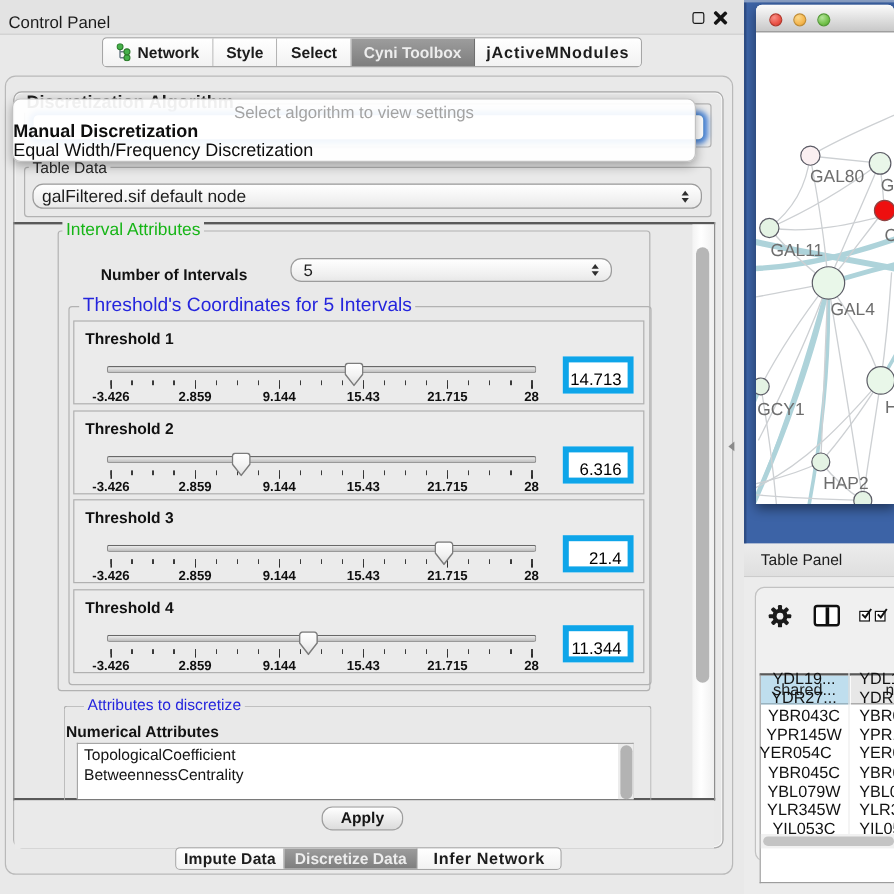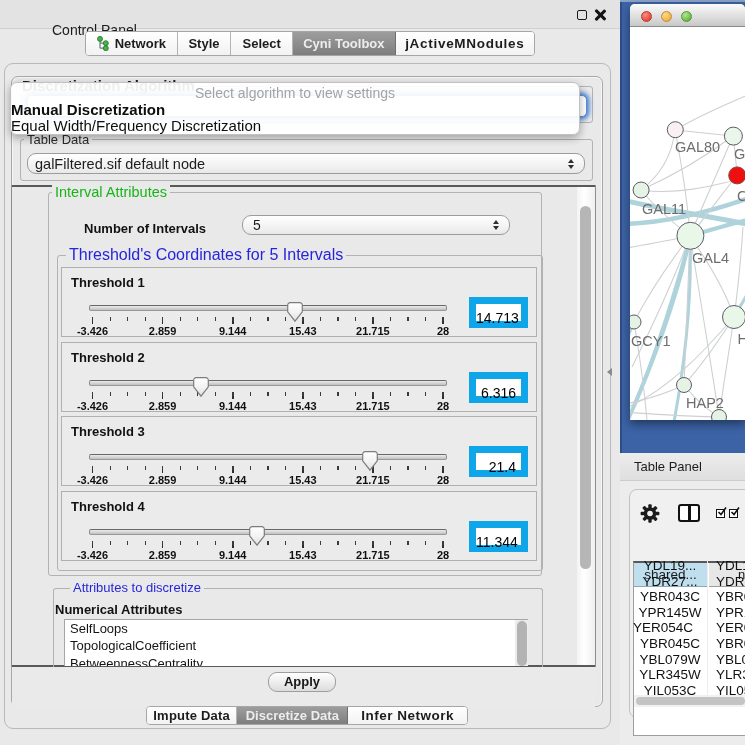--- a/index.html
+++ b/index.html
@@ -21,34 +21,34 @@
 .arrs{position:absolute;width:9px;}
 .arrs .u{position:absolute;left:0;top:0;width:0;height:0;border-left:3.5px solid transparent;border-right:3.5px solid transparent;border-bottom:4.5px solid #2e2e2e;}
 .arrs .d{position:absolute;left:0;bottom:0;width:0;height:0;border-left:3.5px solid transparent;border-right:3.5px solid transparent;border-top:4.5px solid #2e2e2e;}
 
 .tbox{position:absolute;left:61px;width:476px;height:70px;background:#ebebeb;border:1px solid #b0b0b0;}
 .tbox .tt{position:absolute;left:9px;top:7px;font-size:13px;font-weight:bold;color:#111;}
 .tbox .track{position:absolute;left:27px;top:37px;width:358px;height:6px;border-radius:2px;background:linear-gradient(#ebebeb,#c0c0c0);border-top:1.5px solid #686868;border-bottom:1px solid #999;border-left:1px solid #8b8b8b;border-right:1px solid #8b8b8b;}
 .tbox .minor{position:absolute;left:30px;top:49px;width:353px;height:4px;background:repeating-linear-gradient(90deg,#3a3a3a 0,#3a3a3a 1.3px,transparent 1.3px,transparent 17.525px);}
 .tbox .major{position:absolute;left:30px;top:49px;width:353px;height:7px;background:repeating-linear-gradient(90deg,#2e2e2e 0,#2e2e2e 1.3px,transparent 1.3px,transparent 70.1px);}
 .tbox .lab{position:absolute;top:57px;width:60px;text-align:center;font-size:11px;font-weight:bold;color:#101010;}
-.tbox .val{position:absolute;left:407px;top:29px;width:59px;height:31px;background:#fff;border:7px solid #0ea5e9;font-size:14px;color:#000;text-align:right;padding-right:5px;line-height:29px;}
+.tbox .val{position:absolute;left:407px;top:29px;width:59px;height:31px;background:#fff;border:5px solid #0ea5e9;font-size:14px;color:#000;text-align:right;padding-right:5px;line-height:29px;}
 .tbox svg.th{position:absolute;top:34px;}
 
 .ulist{position:absolute;background:#fff;font-size:13px;color:#141414;}
 .ulist div{padding-left:5px;height:17.3px;line-height:17.3px;}
 </style>
 </head>
 <body>
 <div id="app">
 
 <div class="ab" style="left:0;top:0;width:620px;height:745px;background:#e9e9e9;"></div>
 
 <div class="ab" style="left:0;top:0;width:620px;height:29px;background:#e3e3e3;border-bottom:1px solid #cfcfcf;"></div>
-<div class="ab" style="left:7px;top:16px;height:44px;line-height:29px;font-size:14px;color:#1c1c1c;margin-left:45px;">Control Panel</div>
+<div class="ab" style="left:7px;top:4px;height:44px;line-height:29px;font-size:14px;color:#1c1c1c;">Control Panel</div>
 <div class="ab" style="left:577px;top:10px;width:10px;height:10px;border:1.6px solid #1a1a1a;border-radius:2px;"></div>
 <div class="ab" style="left:594px;top:9px;width:12px;height:12px;">
   <div class="ab" style="left:5px;top:-1px;width:2.6px;height:14px;background:#141414;transform:rotate(45deg);border-radius:1px;"></div>
   <div class="ab" style="left:5px;top:-1px;width:2.6px;height:14px;background:#141414;transform:rotate(-45deg);border-radius:1px;"></div>
 </div>
 
 <div class="seg ab" style="left:85px;top:31px;width:450px;height:25px;font-size:13px;">
   <div class="cell" style="width:92px;">
     <svg width="13" height="15" viewBox="0 0 13 15" style="margin-right:5px;">
       <path d="M3 4 V12.2 M3 7.2 H8.7 M3 12.2 H8.7" stroke="#6b7a85" stroke-width="1.2" fill="none"></path>
@@ -180,21 +180,20 @@
   <svg class="th" style="left:187px;" width="16" height="20" viewBox="0 0 16 20">
         <path d="M3.2 0.7 h9.6 a2.5 2.5 0 0 1 2.5 2.5 v6.6 L8 19.2 L0.7 9.8 V3.2 a2.5 2.5 0 0 1 2.5-2.5 z" fill="url(#thg1)" stroke="#7c7c7c" stroke-width="1.2"></path>
       </svg>
   <div class="val">11.344</div>
 </div>
 
 <div class="ab" style="left:53px;top:588px;width:490px;height:79px;border:1px solid #b2b2b2;border-bottom:none;border-radius:3px 3px 0 0;"></div>
 <div class="gtit" style="left:70px;top:581px;color:#2525dd;">Attributes to discretize</div>
 <div class="ab" style="left:55px;top:602px;font-size:13px;font-weight:bold;color:#121212;">Numerical Attributes</div>
 <div class="ulist" style="left:64px;top:619px;width:464px;height:47px;border:1px solid #a6a6a6;border-bottom:none;overflow:hidden;">
-  <div>SelfLoops</div>
   <div>TopologicalCoefficient</div>
   <div>BetweennessCentrality</div>
 </div>
 
 <div class="ab" style="left:515px;top:620px;width:13px;height:46px;background:#ececec;"></div>
 <div class="ab" style="left:517px;top:621px;width:10px;height:45px;background:#b3b3b3;border-radius:5px;"></div>
 
 <div class="ab" style="left:12px;top:667px;width:583px;height:40px;background:#eaeaea;"></div>
 <div class="ab" style="left:268px;top:672px;width:68px;height:20px;border:1px solid #9e9e9e;border-radius:9px;background:linear-gradient(#ffffff,#dcdcdc);text-align:center;font-size:13px;font-weight:bold;color:#161616;line-height:18px;">Apply</div>
 

